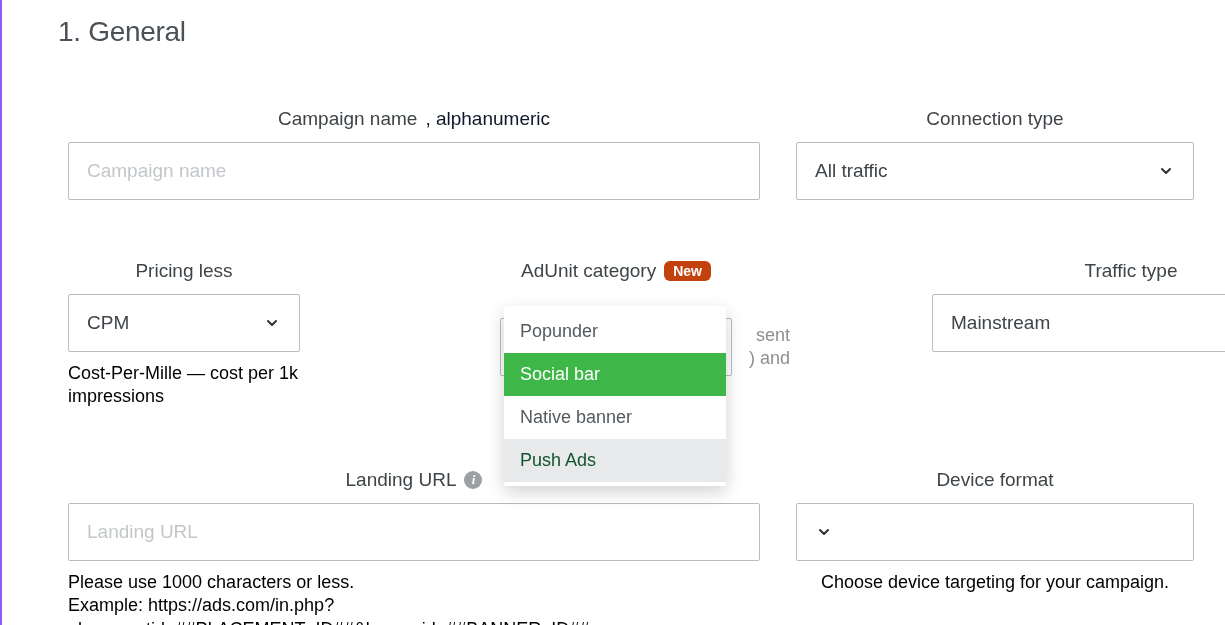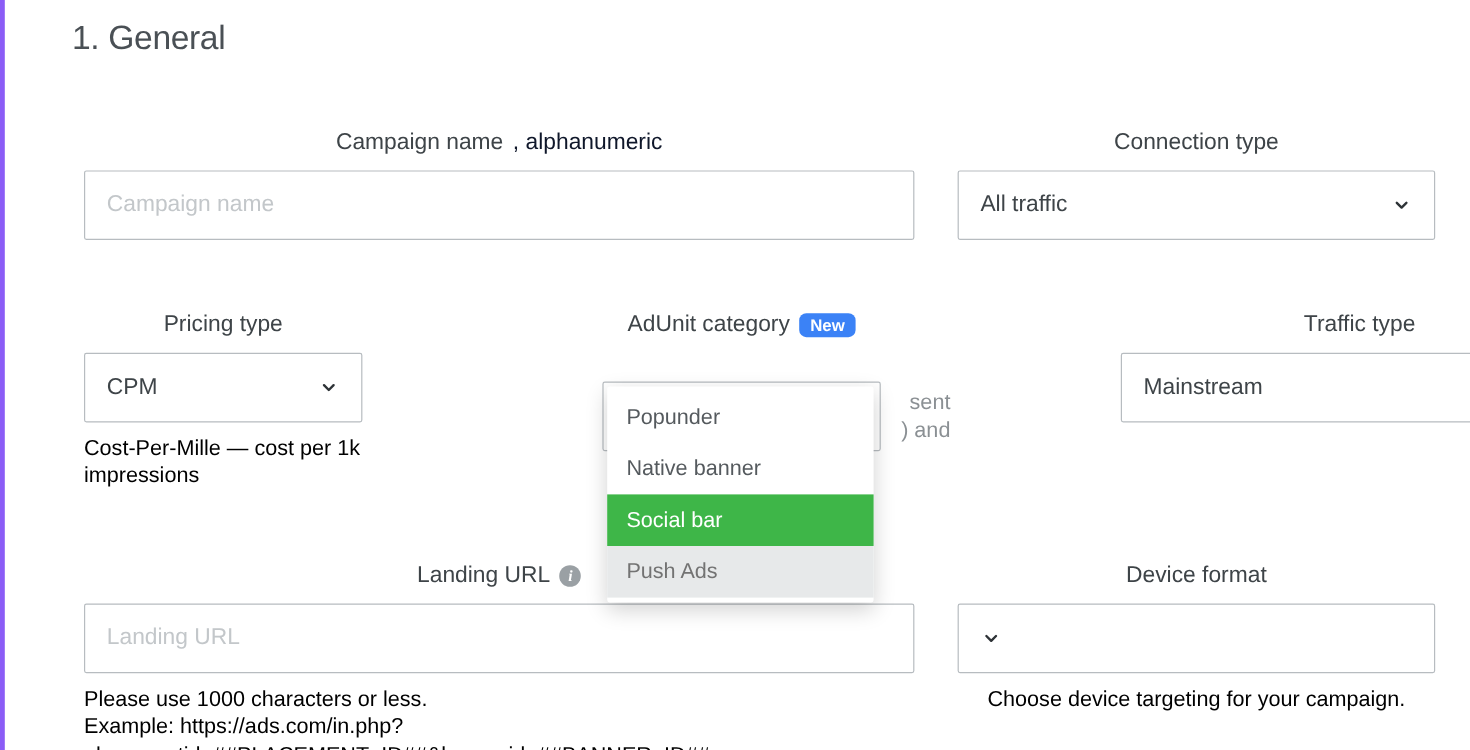--- a/index.html
+++ b/index.html
@@ -7,21 +7,21 @@
     width: 1225px;
     height: 625px;
     font-family: "Segoe UI", Arial, sans-serif;
     background: #fff;
     color: #3a3a3a;
     overflow: hidden;
   }
   .page {
     position: relative;
     padding: 0 0 0 30px;
-    border-left: 4px solid #8b5cf6;
+    border-left: 2px solid #8b5cf6;
     height: 100%;
   }
   .section-title {
     font-size: 28px;
     font-weight: 400;
     color: #4a5055;
     padding: 16px 0 0 26px;
     letter-spacing: -0.3px;
   }
   .form-area {
@@ -49,21 +49,21 @@
     color: #3e4448;
     margin-bottom: 12px;
     display: flex;
     align-items: center;
     gap: 8px;
   }
   .label .hint {
     color: #0f172a;
   }
   .badge {
-    background: #3b82f6;
+    background: #c2410c;
     color: #fff;
     font-size: 14px;
     font-weight: 600;
     padding: 3px 9px;
     border-radius: 6px;
     line-height: 1;
   }
   .info-icon {
     width: 18px; height: 18px;
     border-radius: 50%;
@@ -106,21 +106,21 @@
     color: #000000;
     margin-top: 10px;
     line-height: 1.3;
     max-width: 100%;
   }
 
   
   .adunit-wrap { position: relative; }
   .dropdown {
     position: absolute;
-    top: 56px;
+    top: 40px;
     left: 0;
     width: 222px;
     background: #fff;
     box-shadow: 0 6px 18px rgba(0,0,0,0.18);
     border-radius: 2px;
     z-index: 50;
     padding: 4px 0;
     margin-left: 4px;
     margin-top: 6px;
   }
@@ -129,21 +129,21 @@
     font-size: 18px;
     color: #555a5e;
     cursor: pointer;
   }
   .dropdown .opt.selected {
     background: #3eb648;
     color: #fff;
   }
   .dropdown .opt.hover {
     background: #e7e9ea;
-    color: #737373;
+    color: #14532d;
   }
 
   
   .behind-text {
     position: absolute;
     left: 0;
     top: 64px;
     font-size: 18px;
     color: #8b9094;
     width: 290px;
@@ -181,21 +181,21 @@
             <svg viewBox="0 0 24 24" fill="none" stroke="#2e3337" stroke-width="3" stroke-linecap="round" stroke-linejoin="round">
                 <polyline points="6 9 12 15 18 9"></polyline>
               </svg>
           </span>
         </div>
       </div>
     </div>
 
     <div class="row">
       <div class="field small">
-        <div class="label">Pricing type</div>
+        <div class="label">Pricing less</div>
         <div class="select">
           <span class="value">CPM</span>
           <span class="chevron">
             <svg viewBox="0 0 24 24" fill="none" stroke="#2e3337" stroke-width="3" stroke-linecap="round" stroke-linejoin="round">
                 <polyline points="6 9 12 15 18 9"></polyline>
               </svg>
           </span>
         </div>
         <div class="help">Cost-Per-Mille — cost per 1k impressions</div>
       </div>
@@ -216,22 +216,22 @@
           </span>
         </div>
 
         <div class="behind-text">
           <span>sent</span><br>
           <span>) and</span>
         </div>
 
         <div class="dropdown">
           <div class="opt">Popunder</div>
+          <div class="opt selected">Social bar</div>
           <div class="opt">Native banner</div>
-          <div class="opt selected">Social bar</div>
           <div class="opt hover">Push Ads</div>
         </div>
       </div>
 
       <div class="spacer-mid"></div>
 
       <div class="field side">
         <div class="label">Traffic type</div>
         <div class="select">
           <span class="value">Mainstream</span>

